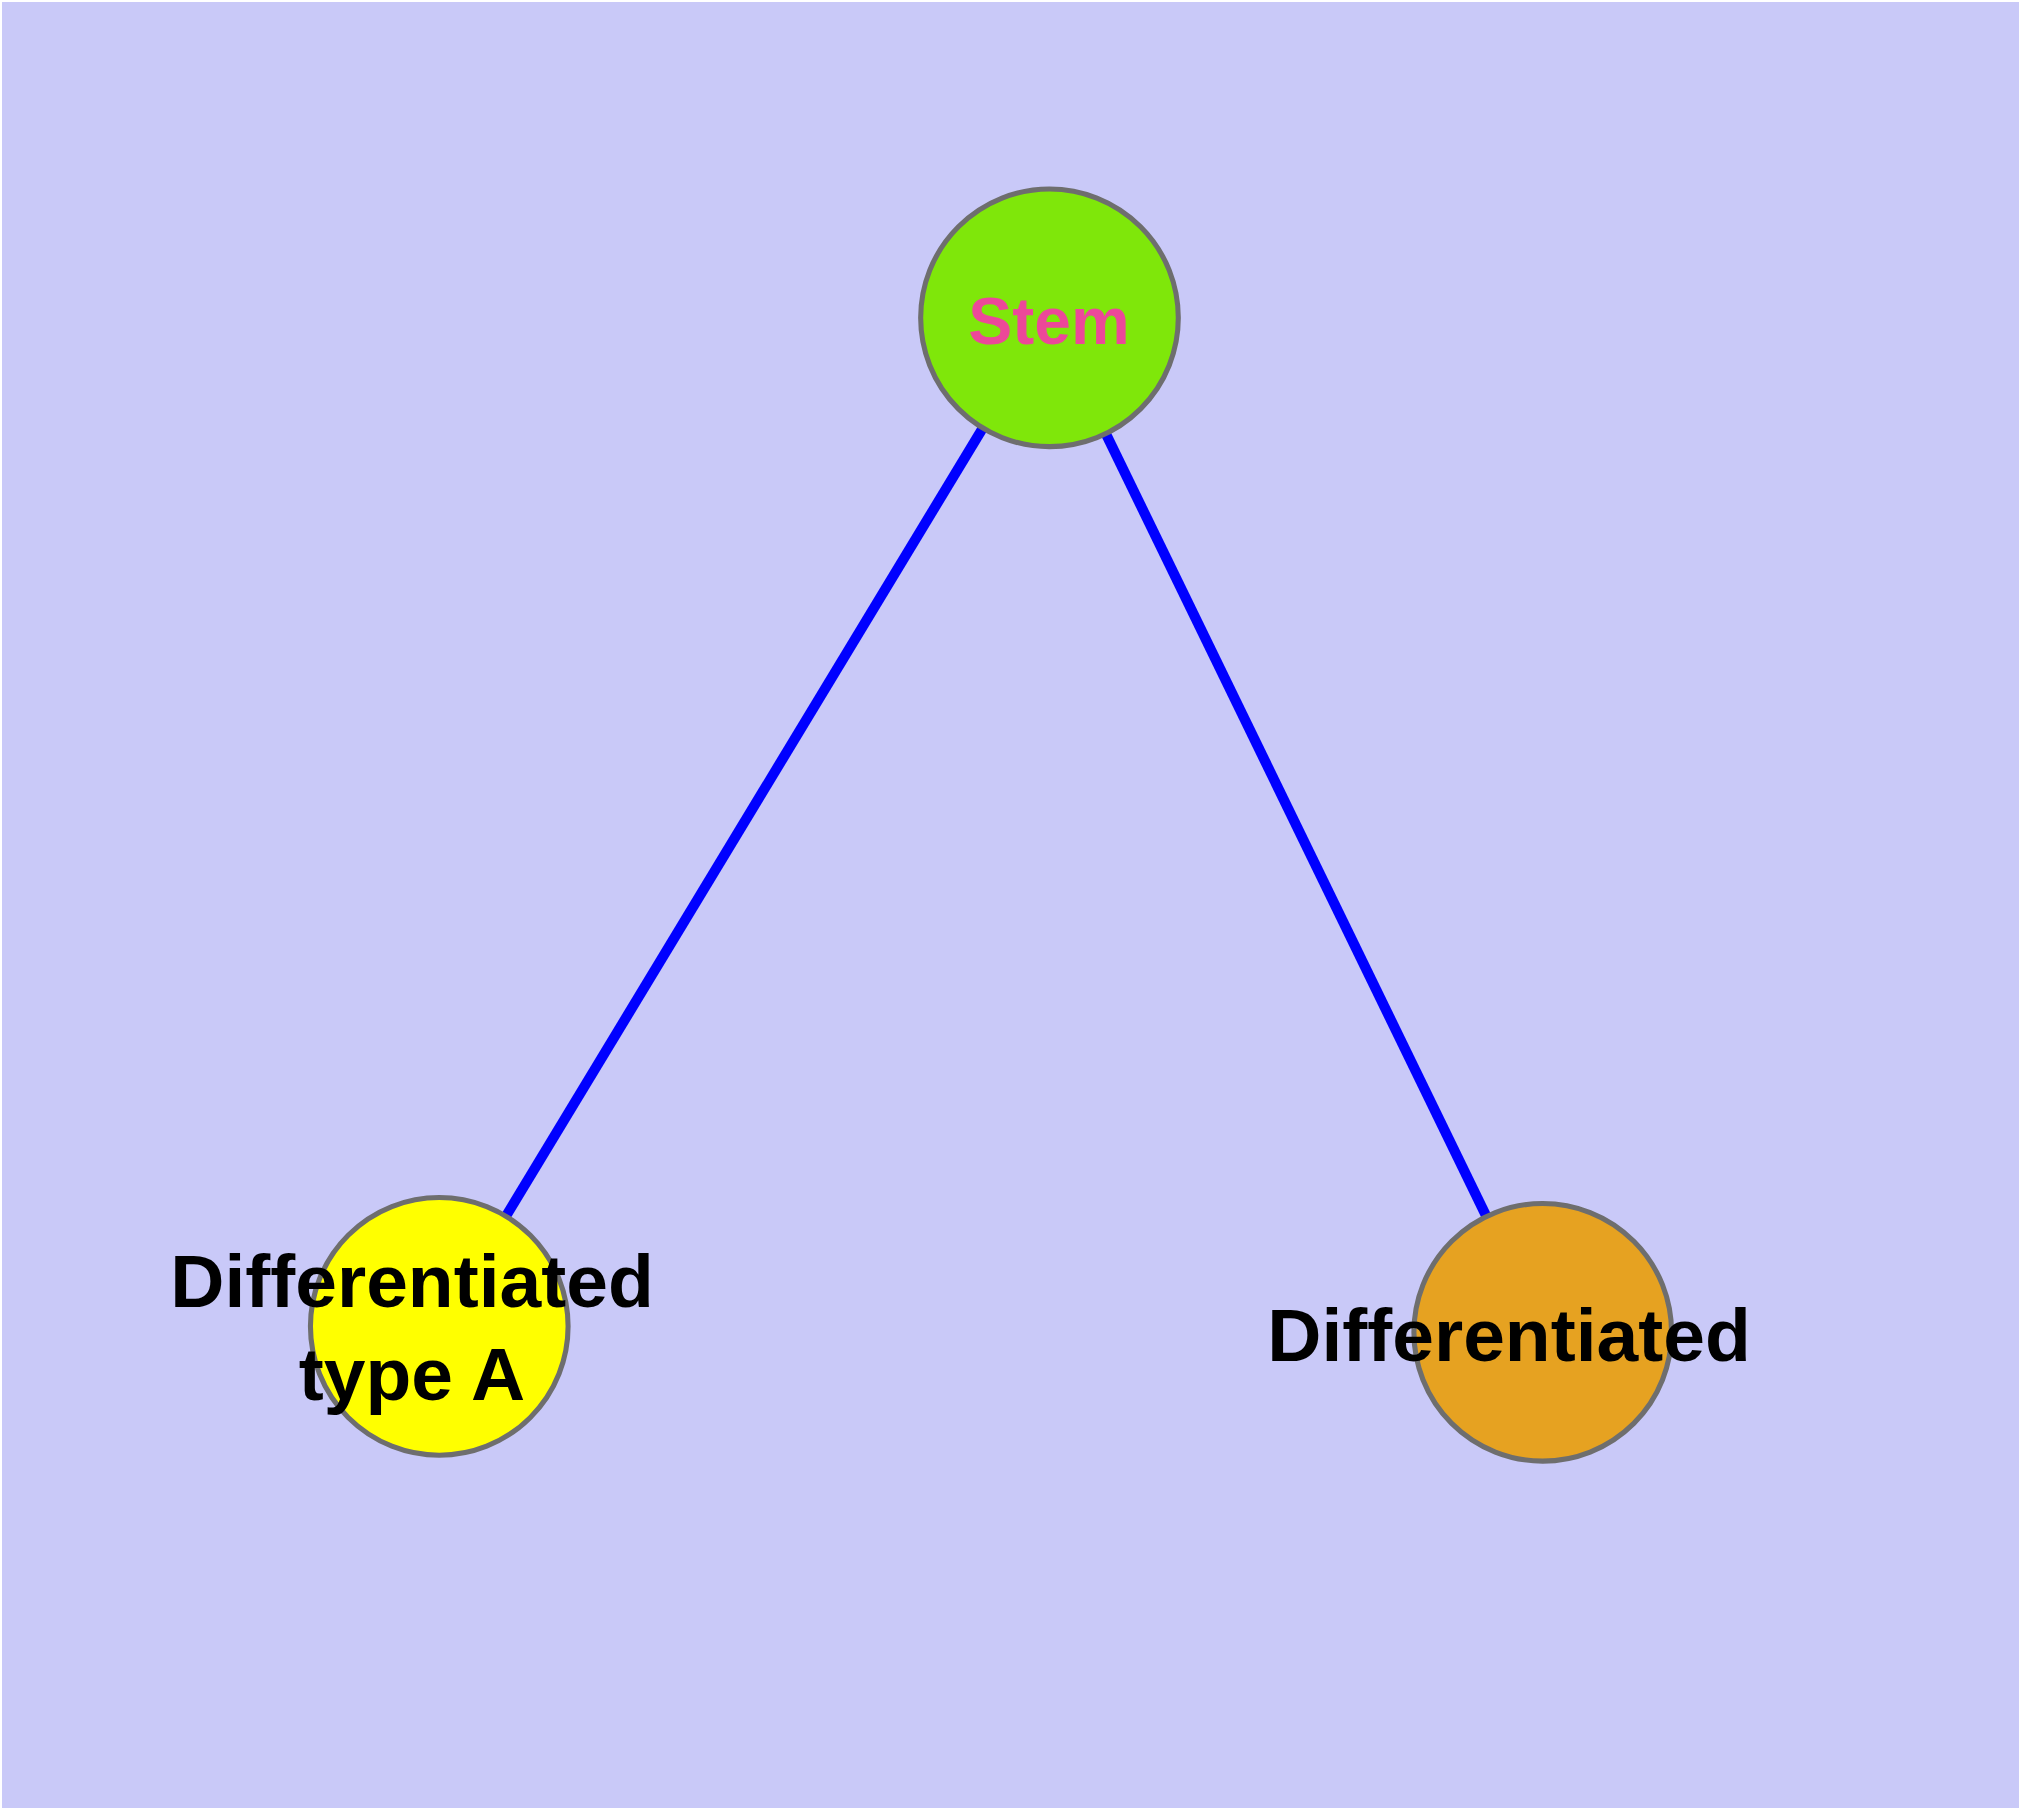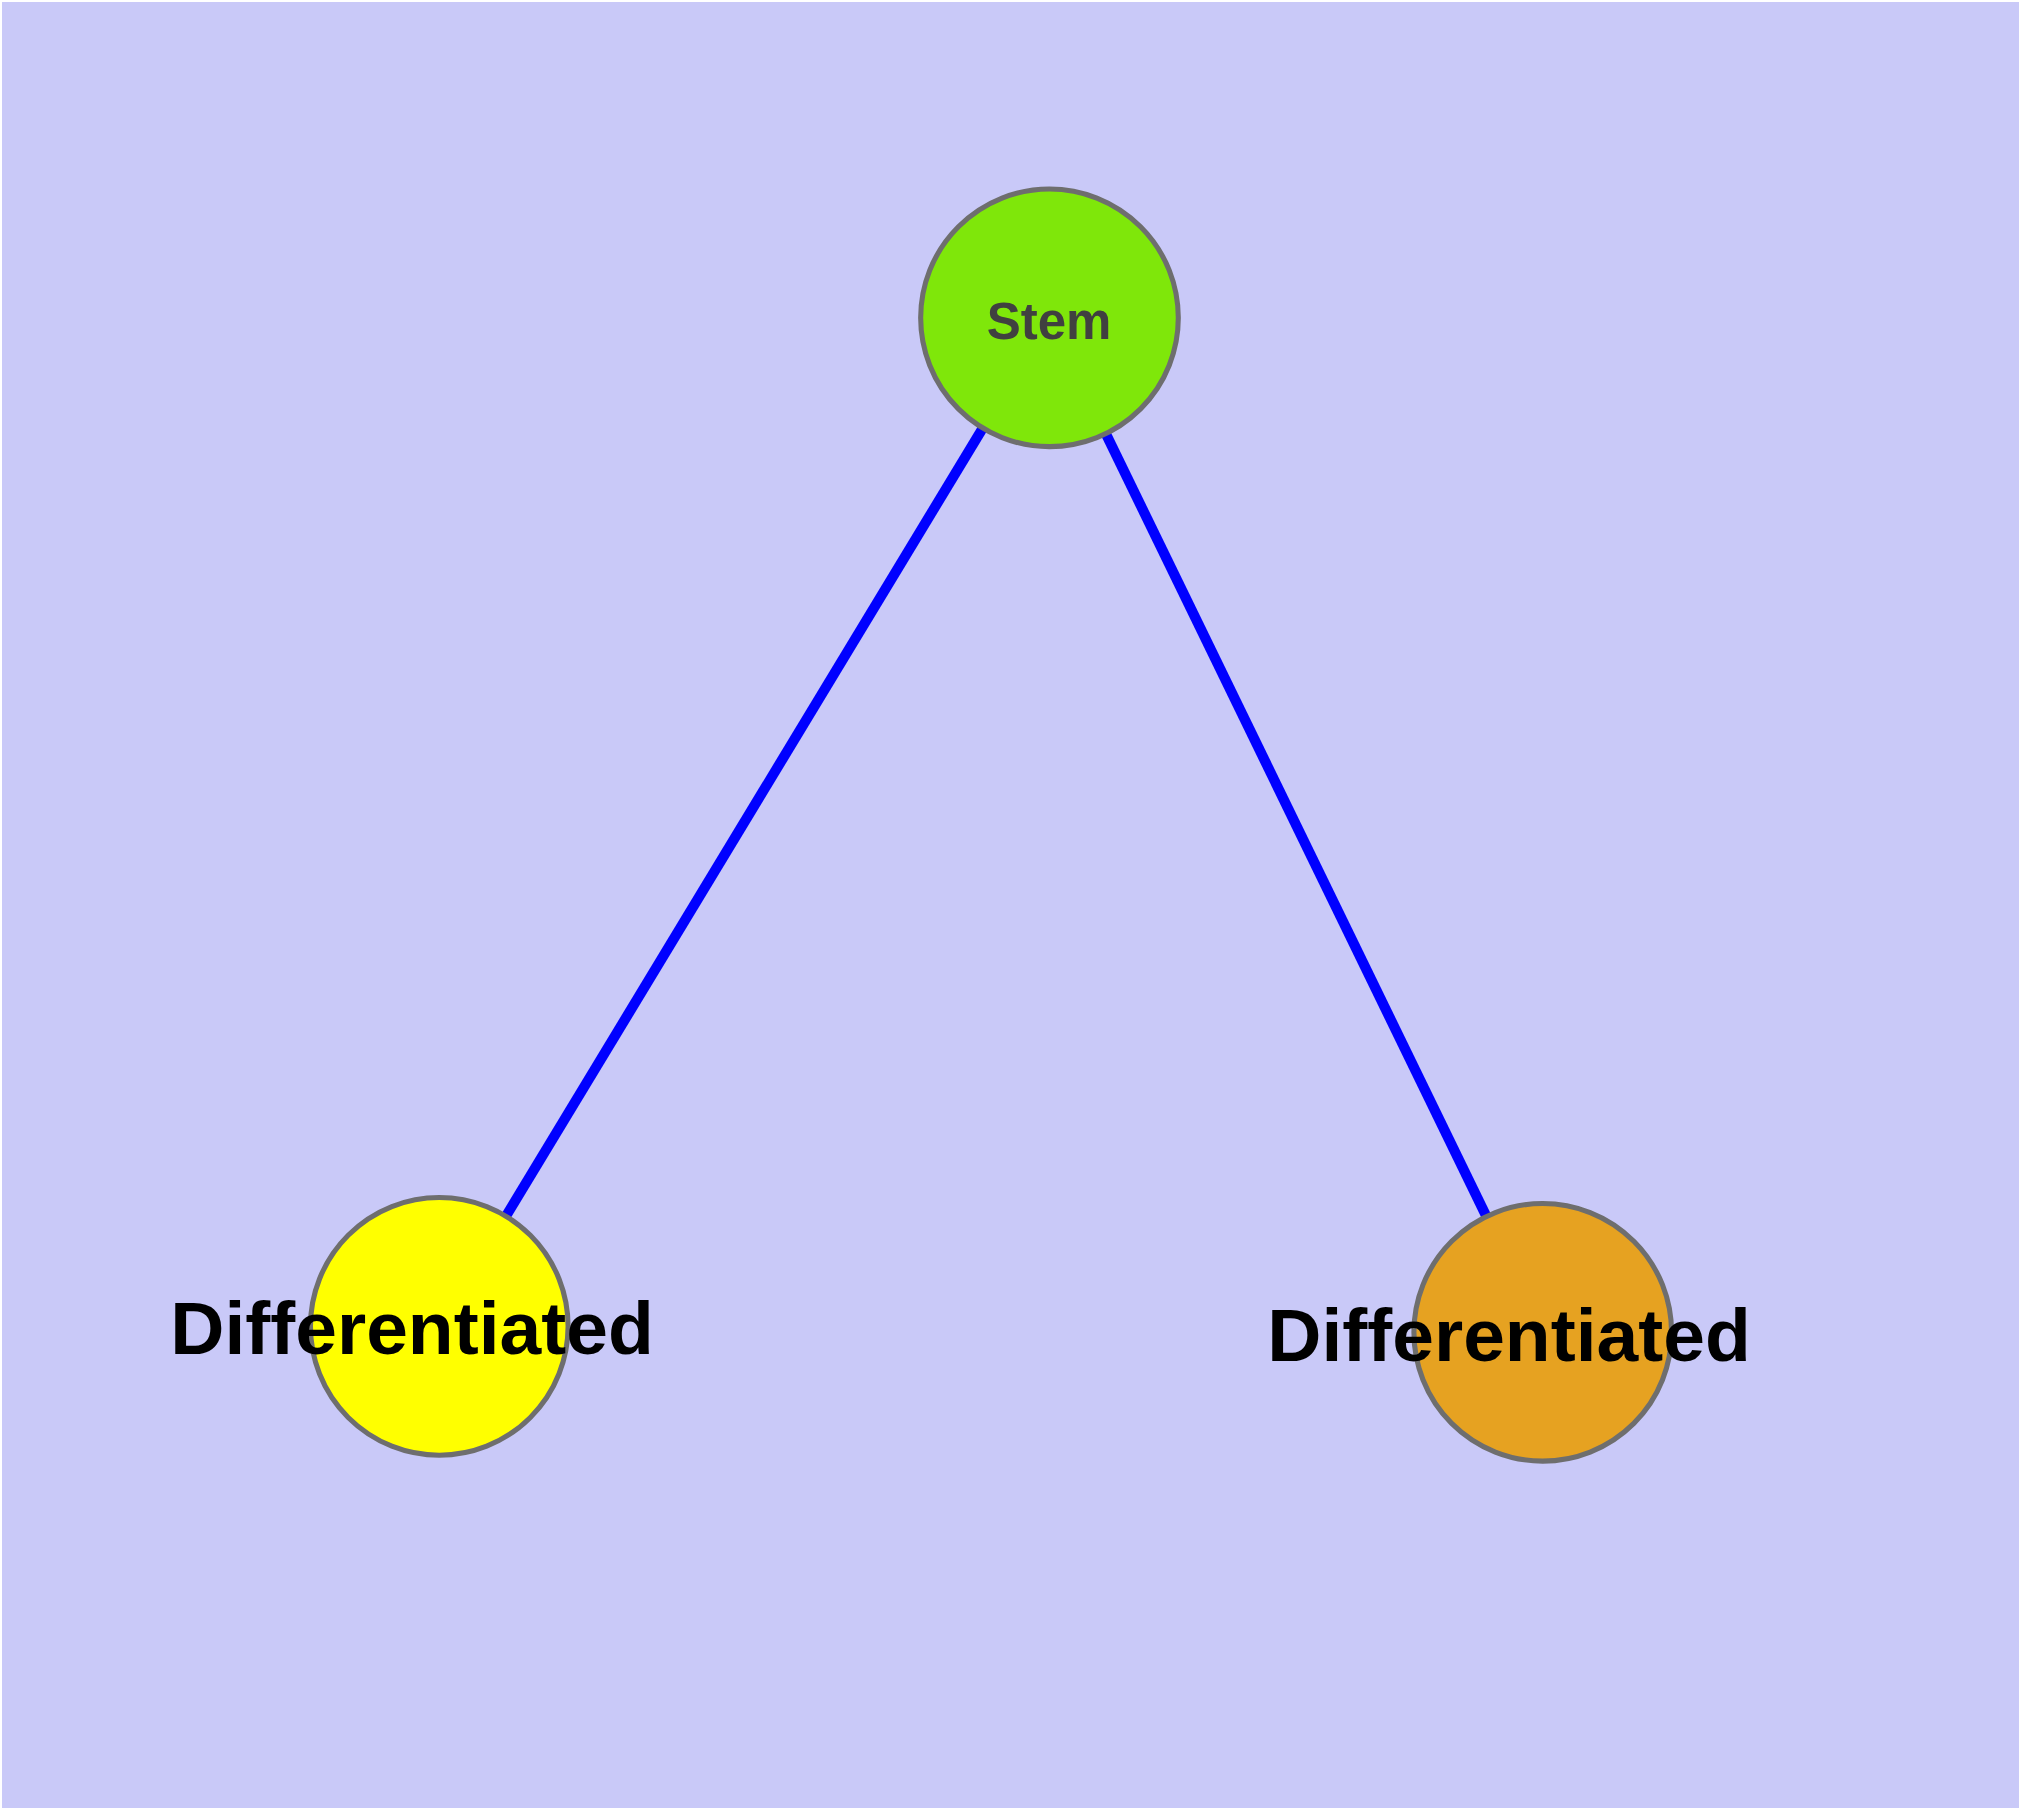--- a/index.html
+++ b/index.html
@@ -50,24 +50,25 @@
 <div class="figure" style="width: 2021px; height: 1812px; background: rgb(255, 255, 255);">
   <div class="plot-bg" style="background: rgb(201, 201, 248);"></div>
   <svg class="graph" xmlns="http://www.w3.org/2000/svg" viewBox="0 0 2384 2138">
       <line x1="1238" y1="375" x2="518" y2="1565" stroke="#0000ff" stroke-width="12"></line>
       <line x1="1238" y1="375" x2="1820" y2="1572" stroke="#0000ff" stroke-width="12"></line>
       <circle cx="1238" cy="375" r="152" fill="#7fe70a" stroke="#6e6e6e" stroke-width="6"></circle>
       <circle cx="518" cy="1565" r="152" fill="#ffff00" stroke="#6e6e6e" stroke-width="6"></circle>
       <circle cx="1820" cy="1572" r="152" fill="#e6a221" stroke="#6e6e6e" stroke-width="6"></circle>
     </svg>
   <div class="labels-layer">
-      <div class="node-label" style="left: 1049px; top: 321px; font-size: 51px; line-height: 93px; color: #404040;">
+      <div class="node-label" style="left: 1049px; top: 321px; font-size: 66px; line-height: 93px; color: #ec4899;">
         <div>Stem</div>
       </div>
       <div class="node-label" style="left: 412px; top: 1328px; font-size: 75px; line-height: 93px; color: rgb(0, 0, 0);">
         <div>Differentiated</div>
+        <div>type A</div>
       </div>
       <div class="node-label" style="left: 1509px; top: 1335px; font-size: 75px; line-height: 93px; color: rgb(0, 0, 0);">
         <div>Differentiated</div>
       </div>
     </div>
 </div>
 
 
 </body></html>

